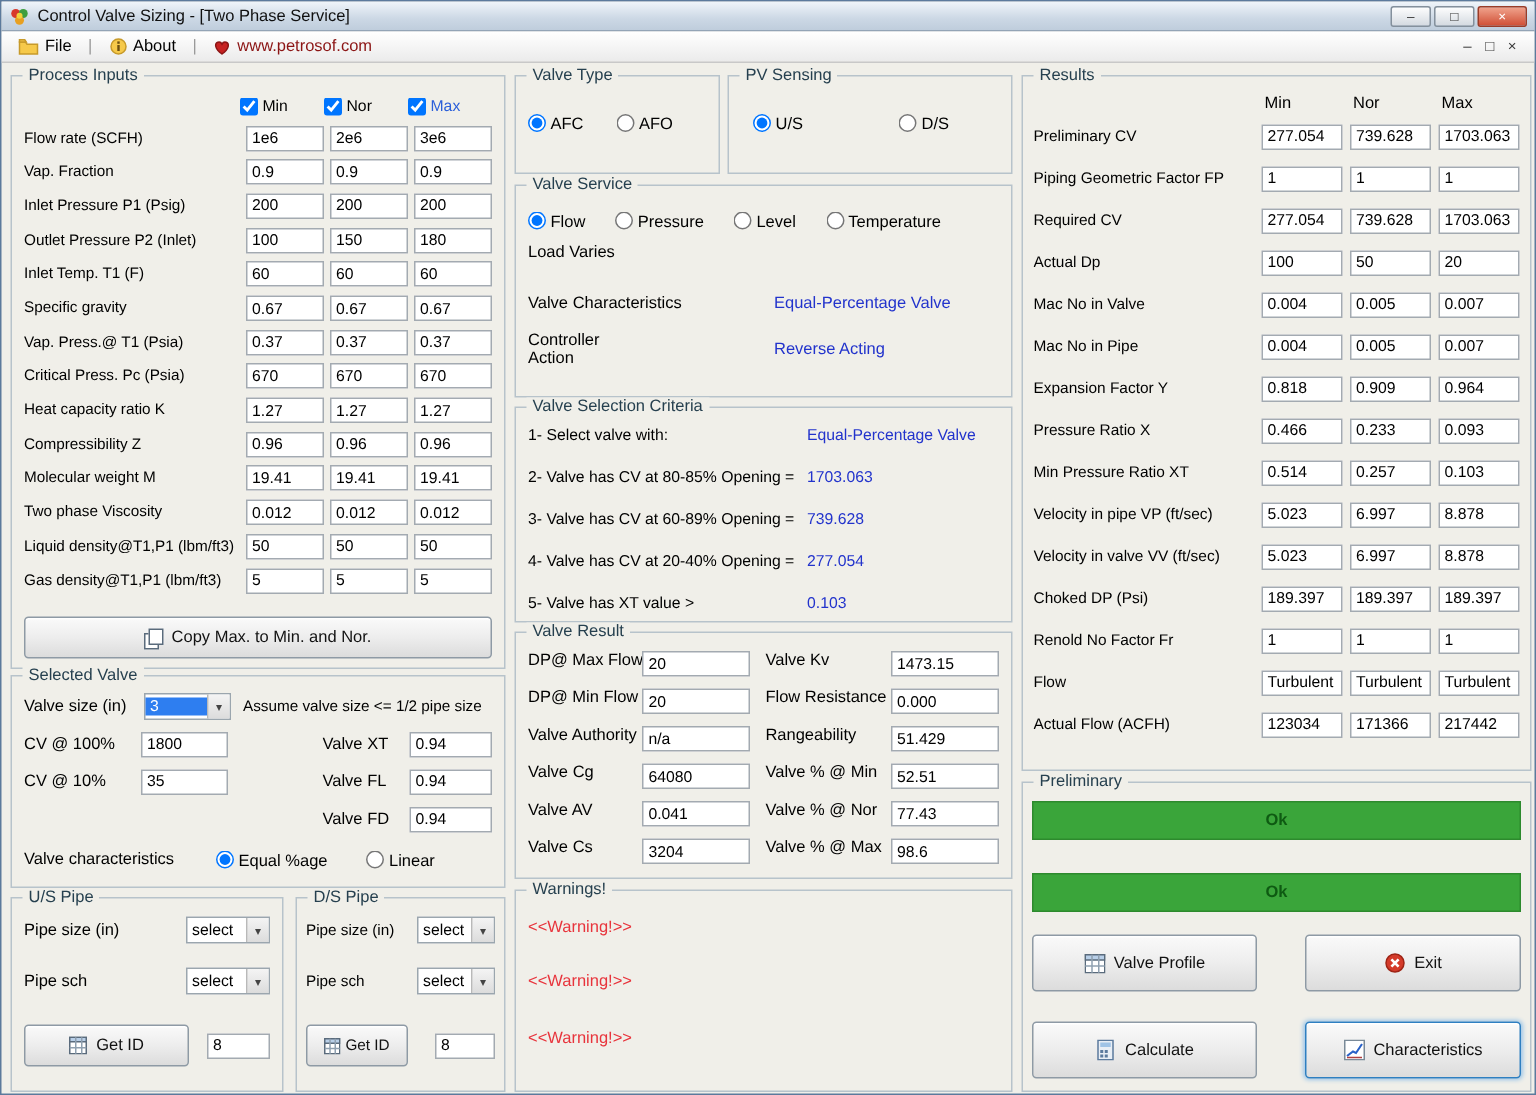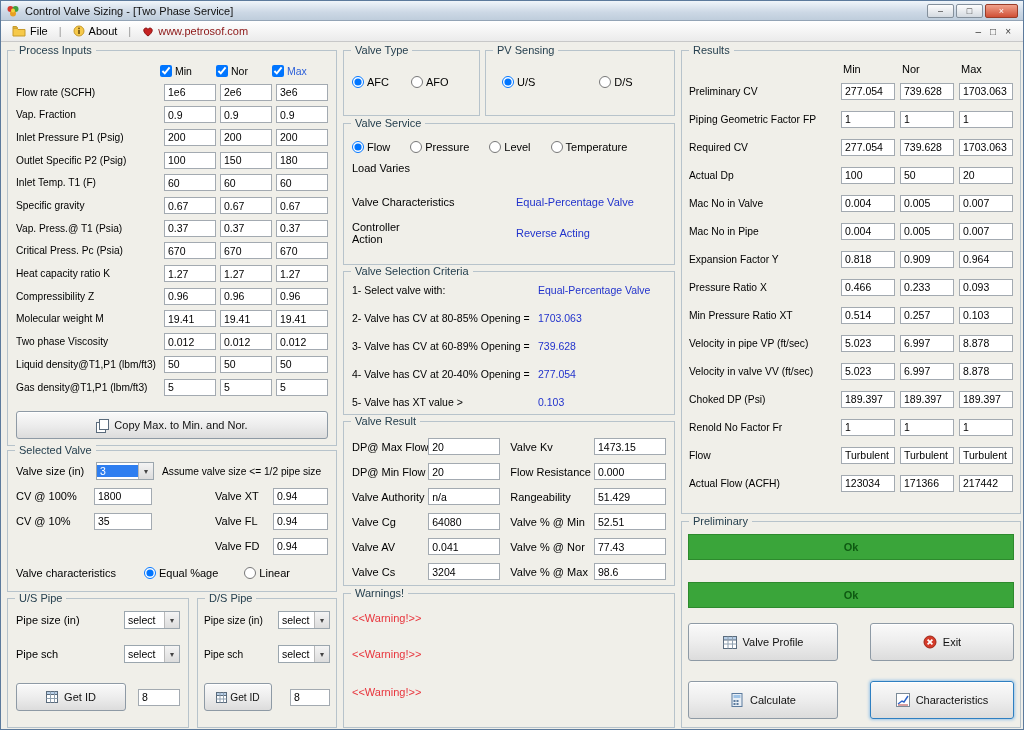--- a/index.html
+++ b/index.html
@@ -58,21 +58,21 @@
     background:#3aa53a; border:1px solid #2d8a2d; color:#0e5a12; }
   .icopy { position:relative; width:12px; height:13px; display:inline-block; }
   .icopy::before,.icopy::after { content:""; position:absolute; width:8px; height:9px;
     border:1px solid #5a6b7c; background:#fff; }
   .icopy::before { left:0; top:3px; } .icopy::after { left:3px; top:0; }
   .chkcell { width:56px; display:flex; align-items:center; font-size:10.5px; }
   .pirow { height:23px; display:flex; align-items:center; }
   .pirow .lbl { flex:1; font-size:10.2px; }
   .resrow { height:28px; display:flex; align-items:center; }
   .resrow .lbl { flex:1; font-size:10.3px; }
-  .vrrow { height:25px; display:flex; align-items:center; }
+  .vrrow { height:25px; display:flex; }
   .critrow { min-height:26px; display:flex; align-items:flex-start; margin-top:2px; }
   .critrow .lbl { flex:1; white-space:normal; font-size:10.5px; }
   .critrow .cv { width:128px; font-size:10.5px; }
 </style>
 </head>
 <body>
 
 <div class="titlebar">
   <span style="display:inline-flex">
     <svg width="14" height="14">
@@ -158,21 +158,21 @@
       <input class="tb w52" value="0.9" style="">
       <input class="tb w52" value="0.9" style="">
     </div>
     <div class="pirow">
       <span class="lbl">Inlet Pressure P1 (Psig)</span>
       <input class="tb w52" value="200" style="">
       <input class="tb w52" value="200" style="">
       <input class="tb w52" value="200" style="">
     </div>
     <div class="pirow">
-      <span class="lbl">Outlet Specific P2 (Psig)</span>
+      <span class="lbl">Outlet Pressure P2 (Inlet)</span>
       <input class="tb w52" value="100" style="">
       <input class="tb w52" value="150" style="">
       <input class="tb w52" value="180" style="">
     </div>
     <div class="pirow">
       <span class="lbl">Inlet Temp. T1 (F)</span>
       <input class="tb w52" value="60" style="">
       <input class="tb w52" value="60" style="">
       <input class="tb w52" value="60" style="">
     </div>

